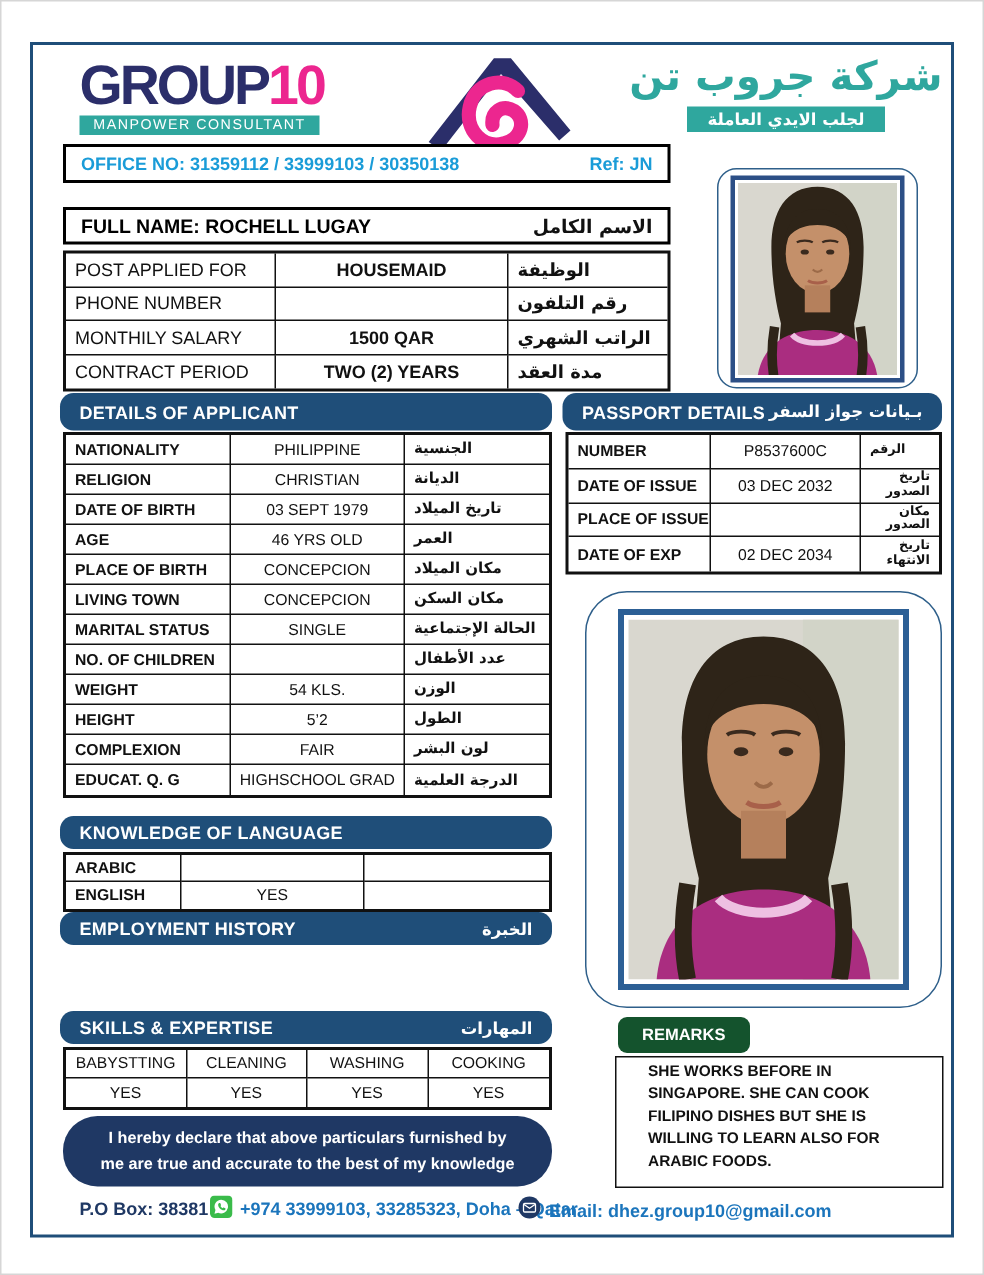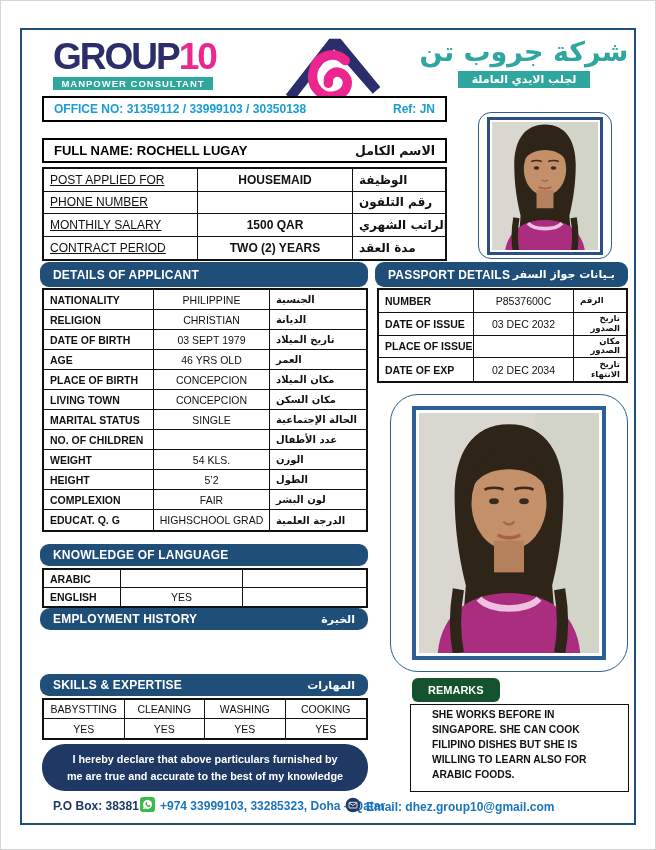--- a/index.html
+++ b/index.html
@@ -10,21 +10,21 @@
   }
   .frame { position:absolute; left:20px; top:28px; width:612px; height:793px;
     border:2px solid #1F4E79; pointer-events:none; }
 
   
   .logo-left { position:absolute; left:53px; top:38px; width:160px; text-align:center; }
   .logo-word { font-size:37px; font-weight:800; letter-spacing:-2px; line-height:1;
     color:#2B2E6A; white-space:nowrap; }
   .logo-word .ten { color:#EC268F; }
   .logo-banner { margin-top:2px; background:#2FA79E; color:#fff; font-size:9.5px;
-    font-weight:bold; letter-spacing:1px; padding:1px 2px; }
+    font-weight:normal; letter-spacing:1px; padding:1px 2px; }
   .logo-center { position:absolute; left:282px; top:34px; }
   .header-right { position:absolute; left:418px; top:36px; width:212px; text-align:center; }
   .company-ar { font-family:"DejaVu Sans", sans-serif; color:#2FA79E; font-size:27px;
     font-weight:bold; line-height:1.2; }
   .company-sub { display:inline-block; margin-top:3px; background:#2FA79E; color:#fff;
     font-family:"DejaVu Sans", sans-serif; font-size:11px; font-weight:bold;
     padding:2px 14px; }
 
   
   .bar { position:absolute; border:2px solid #000; background:#fff; display:flex;
@@ -44,21 +44,21 @@
     align-items:center; padding:0 6px; box-sizing:border-box; overflow:hidden;
     white-space:nowrap; }
   .td:last-of-type { border-right:none; }
   .tr:last-of-type .td { border-bottom:none; }
   .lbl { font-weight:normal; }
   .val { justify-content:center; font-weight:bold; }
   .arc { justify-content:flex-end; font-family:"DejaVu Sans", sans-serif; font-weight:bold; }
 
   .app-tbl { left:42px; top:167px; width:405px; font-size:12px; }
   .app-tbl .tr { height:22.5px; }
-  .app-tbl .c1 { width:154px;text-decoration:underline; } .app-tbl .c2 { width:155px; } .app-tbl .c3 { flex:1; }
+  .app-tbl .c1 { width:140px; } .app-tbl .c2 { width:155px; } .app-tbl .c3 { flex:1; }
 
   .sec-hdr { position:absolute; background:#1F4E79; color:#fff; font-weight:bold;
     font-size:12px; display:flex; justify-content:space-between; align-items:center;
     padding:0 13px; border-radius:9px; box-sizing:border-box; letter-spacing:0.2px; }
   .sec-hdr .ar { font-size:11px; }
 
   .det-hdr { left:40px; top:262px; width:328px; height:25px; }
   .det-tbl { left:42px; top:288px; width:326px; font-size:10.5px; }
   .det-tbl .tr { height:20px; }
   .det-tbl .c1 { width:110px; font-weight:bold; } .det-tbl .c2 { width:116px; } .det-tbl .c3 { flex:1; font-size:10px; }
@@ -70,21 +70,21 @@
   .pas-tbl .c1 { width:95px; font-weight:bold; } .pas-tbl .c2 { width:100px; }
   .pas-tbl .c3 { flex:1; font-size:8.5px; line-height:1.15; white-space:normal; text-align:right; }
   .pas-tbl .val { font-weight:normal; }
 
   .lang-hdr { left:40px; top:544px; width:328px; height:22px; }
   .lang-tbl { left:42px; top:568px; width:326px; font-size:10.5px; }
   .lang-tbl .tr { height:18px; }
   .lang-tbl .c1 { width:77px; font-weight:bold; } .lang-tbl .c2 { width:122px; } .lang-tbl .c3 { flex:1; }
   .lang-tbl .val { font-weight:normal; }
 
-  .emp-hdr { left:40px; top:608px; width:328px; height:22px;border-radius:10px; }
+  .emp-hdr { left:40px; top:608px; width:328px; height:22px; }
   .emp-tbl { left:42px; top:632px; width:326px; font-size:10.5px; }
   .emp-tbl .tr { height:18px; }
   .emp-tbl .c1 { width:62px; font-weight:bold; } .emp-tbl .c2 { width:80px; }
   .emp-tbl .c3 { width:61px; } .emp-tbl .c4 { width:61px; } .emp-tbl .c5 { flex:1; font-size:9.5px; }
   .emp-tbl .val { font-weight:normal; justify-content:flex-start; }
 
   .skl-hdr { left:40px; top:674px; width:328px; height:22px; }
   .skl-tbl { left:42px; top:698px; width:326px; font-size:10.5px; }
   .skl-tbl .tr { height:19px; }
   .skl-tbl .td { width:25%; justify-content:center; }

